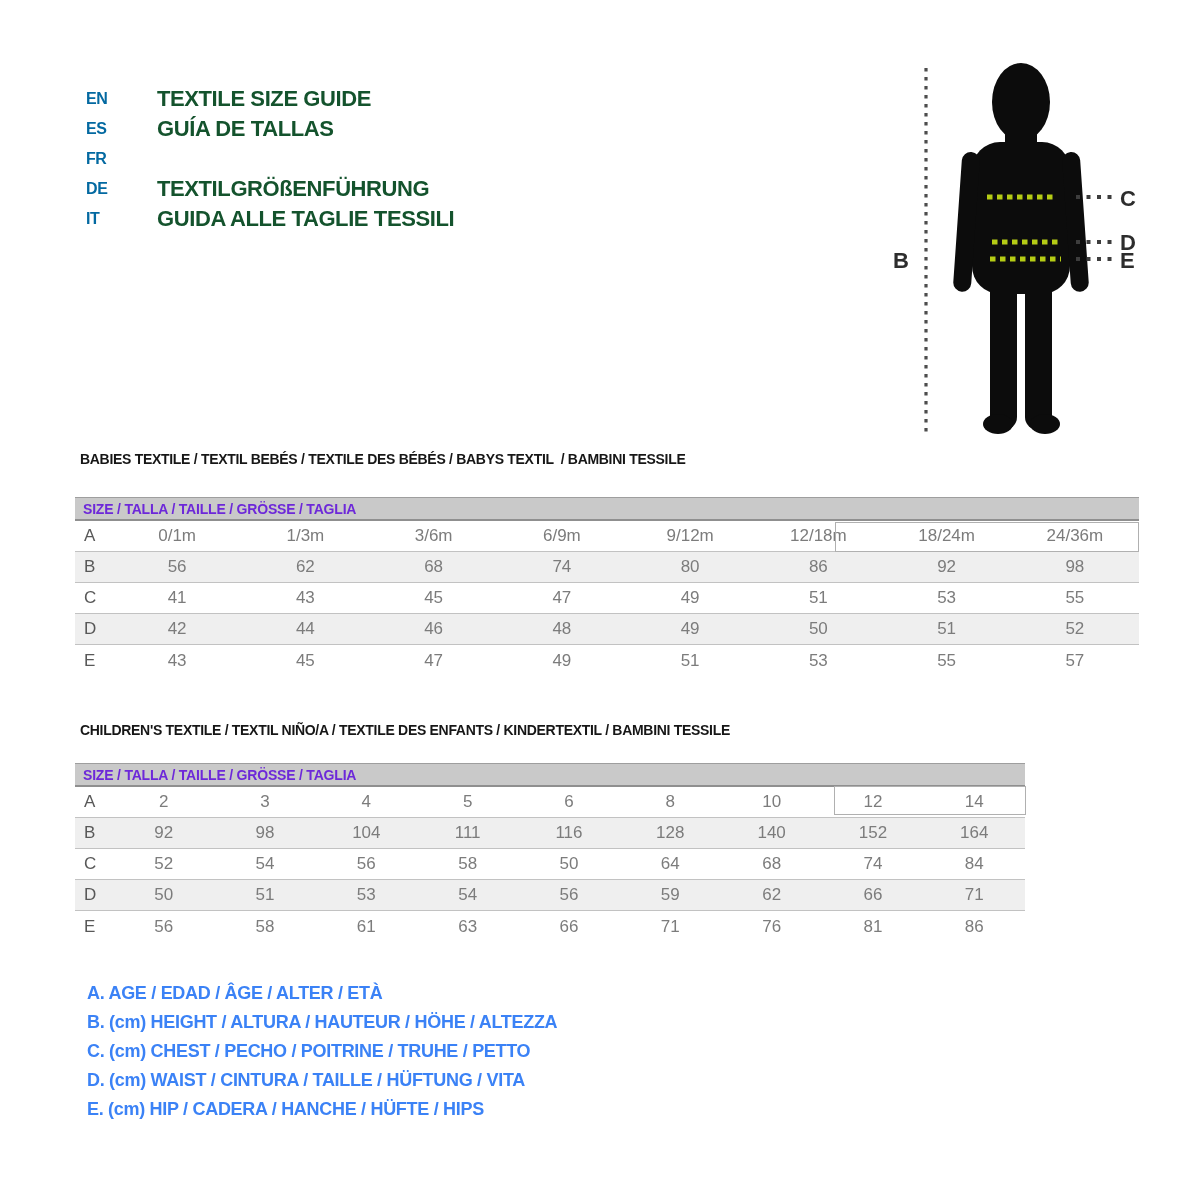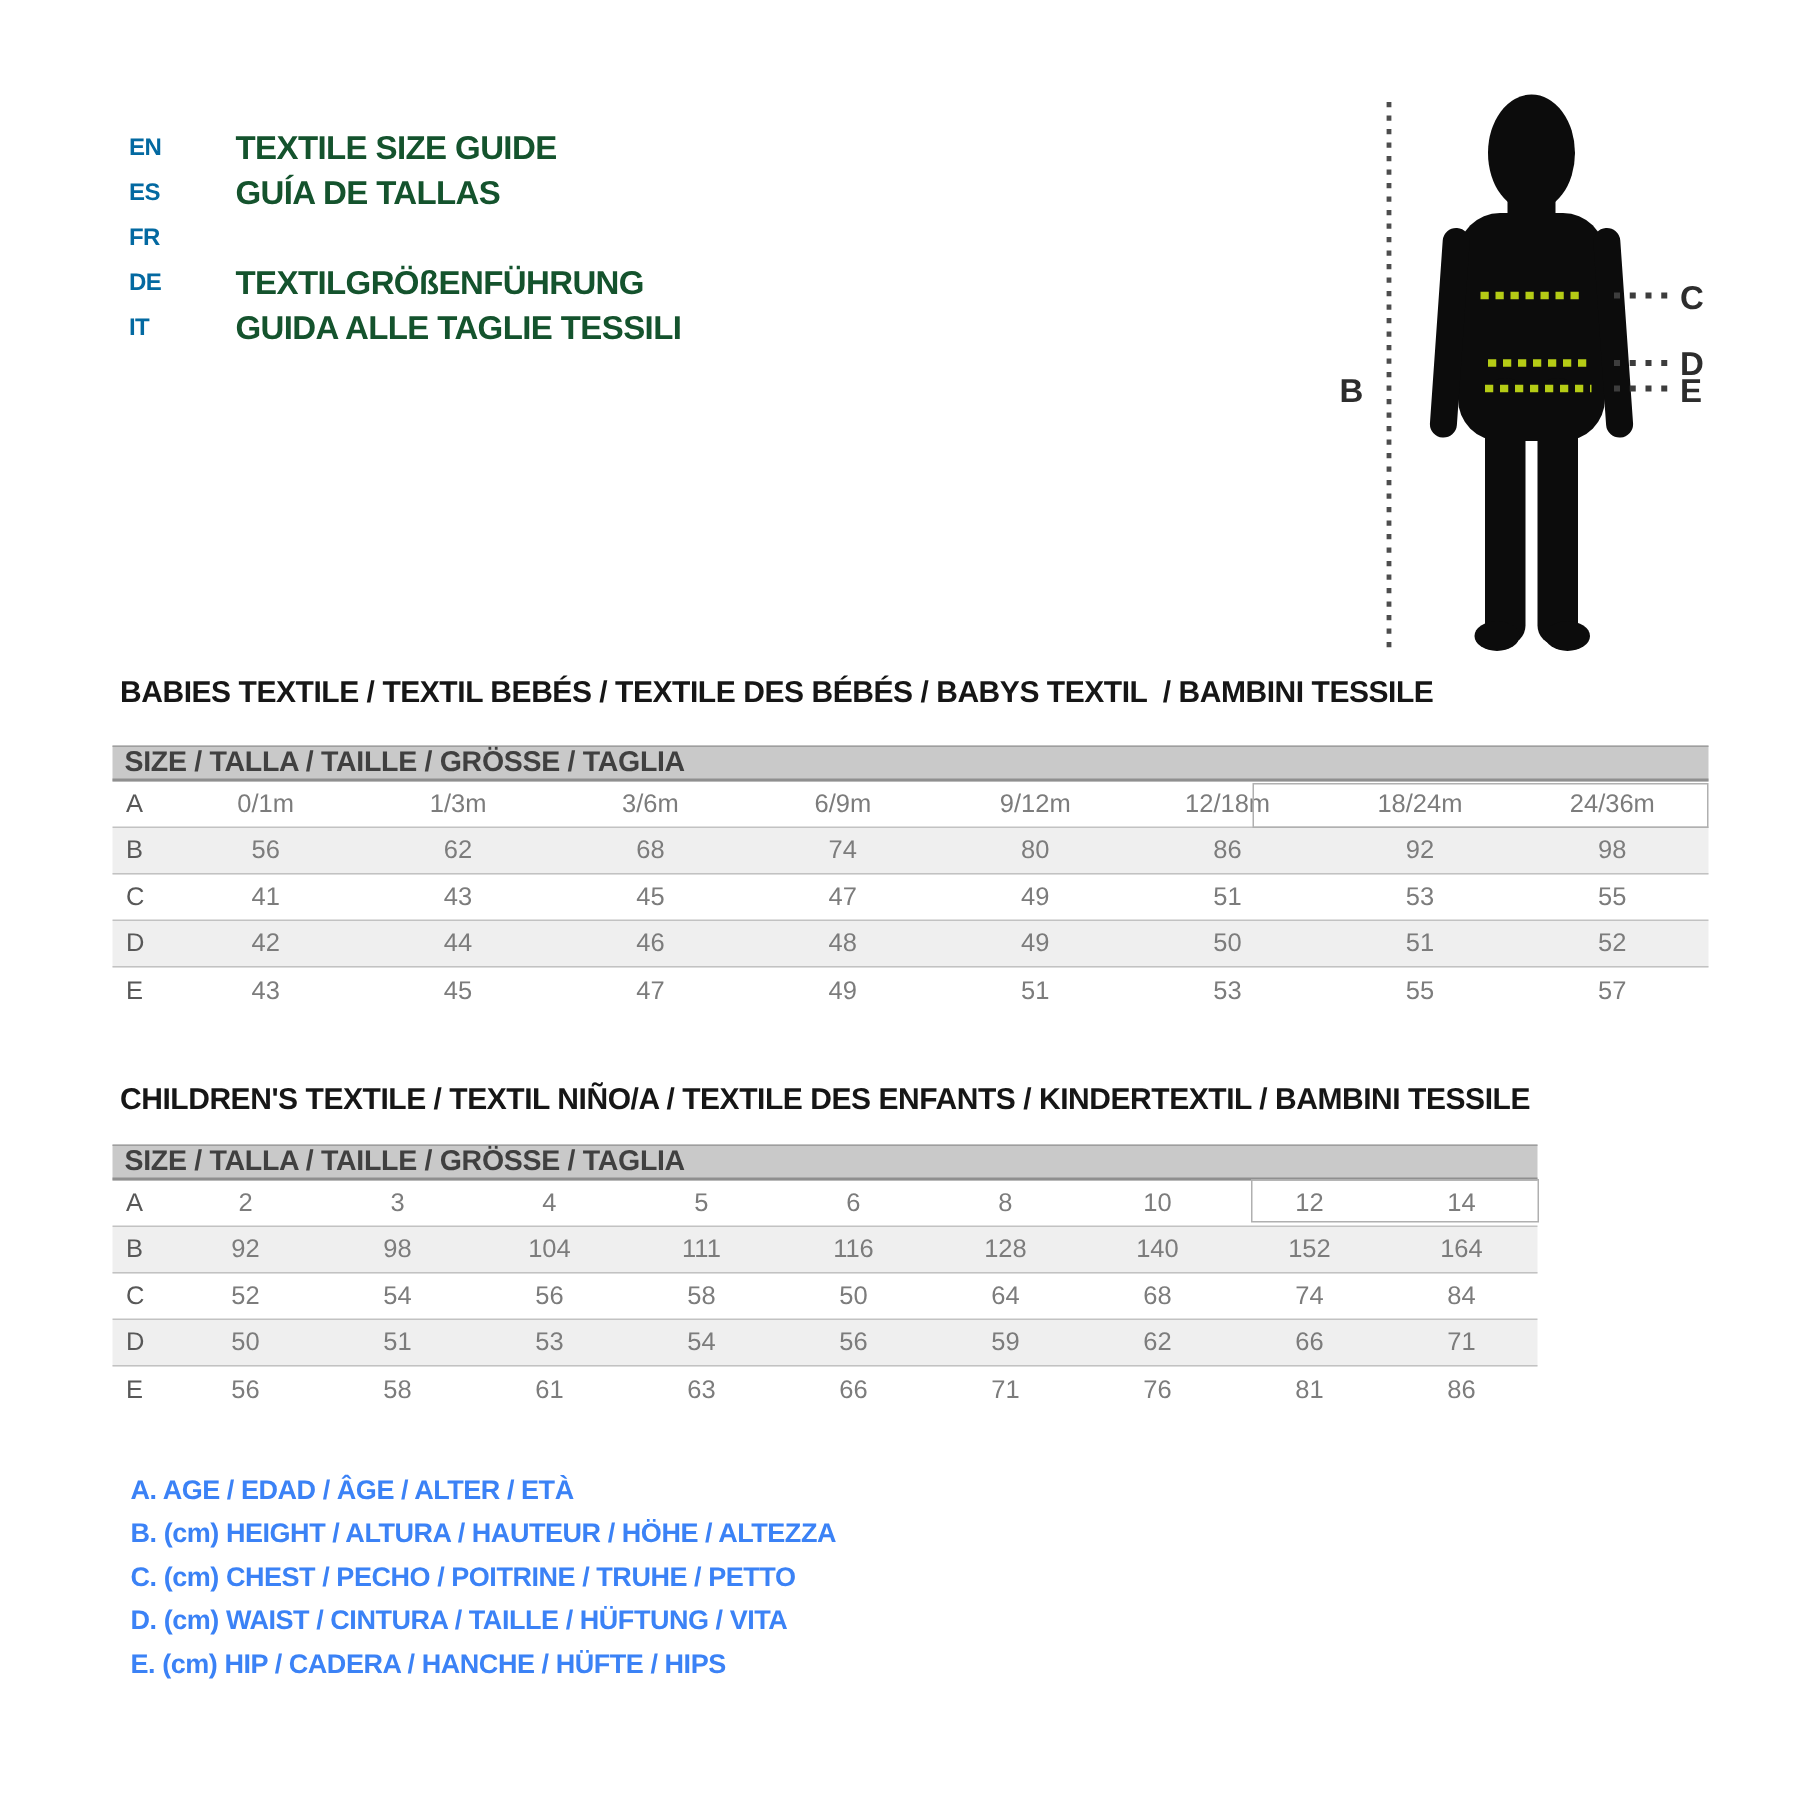--- a/index.html
+++ b/index.html
@@ -11,31 +11,31 @@
   .lang-list { left:86px; top:84px; }
   .lang-row { display:flex; height:30px; align-items:center; }
   .lang-code { width:71px; font-weight:bold; font-size:16px; color:#0369a1; letter-spacing:-0.4px; }
   .lang-title { font-weight:bold; font-size:22px; color:#14532d; letter-spacing:-0.4px; white-space:pre; }
 
   
   .figure-wrap { left:880px; top:40px; width:300px; height:420px; }
   .figure-wrap text { font-family:"Liberation Sans","DejaVu Sans",sans-serif; font-weight:bold; font-size:22px; fill:#2d2d2d; }
 
   
-  .section-heading { font-weight:bold; font-size:20px; color:#161616; letter-spacing:-0.3px; white-space:pre; }
+  .section-heading { font-weight:bold; font-size:14px; color:#161616; letter-spacing:-0.3px; white-space:pre; }
   #babies-heading { left:80px; top:451px; }
   #children-heading { left:80px; top:722px; }
 
   
   .size-table { background:#fff; }
   #babies-table { left:75px; top:497px; width:1064px; }
   #children-table { left:75px; top:763px; width:950px; }
   .table-header { height:24px; background:#c9c9c9; border-top:1px solid #9e9e9e; border-bottom:2px solid #8f8f8f;
     display:flex; align-items:center; padding-left:8px;
-    font-weight:bold; font-size:19px; color:#404040; letter-spacing:-0.2px; white-space:pre; }
+    font-weight:bold; font-size:14px; color:#6d28d9; letter-spacing:-0.2px; white-space:pre; }
   .t-row { display:flex; height:31px; align-items:center; }
   .t-row.alt { background:#efefef; }
   .t-row:not(:last-child) { border-bottom:1px solid #c2c2c2; }
   .t-label { width:38px; padding-left:9px; font-size:17px; color:#585858; }
   .t-cell { flex:1; text-align:center; font-size:17px; color:#7c7c7c; }
 
   
   .highlight-box { border:1px solid #b0b0b0; background:transparent; }
   #babies-highlight { left:835px; top:522px; width:304px; height:30px; }
   #children-highlight { left:834px; top:786px; width:192px; height:29px; }

